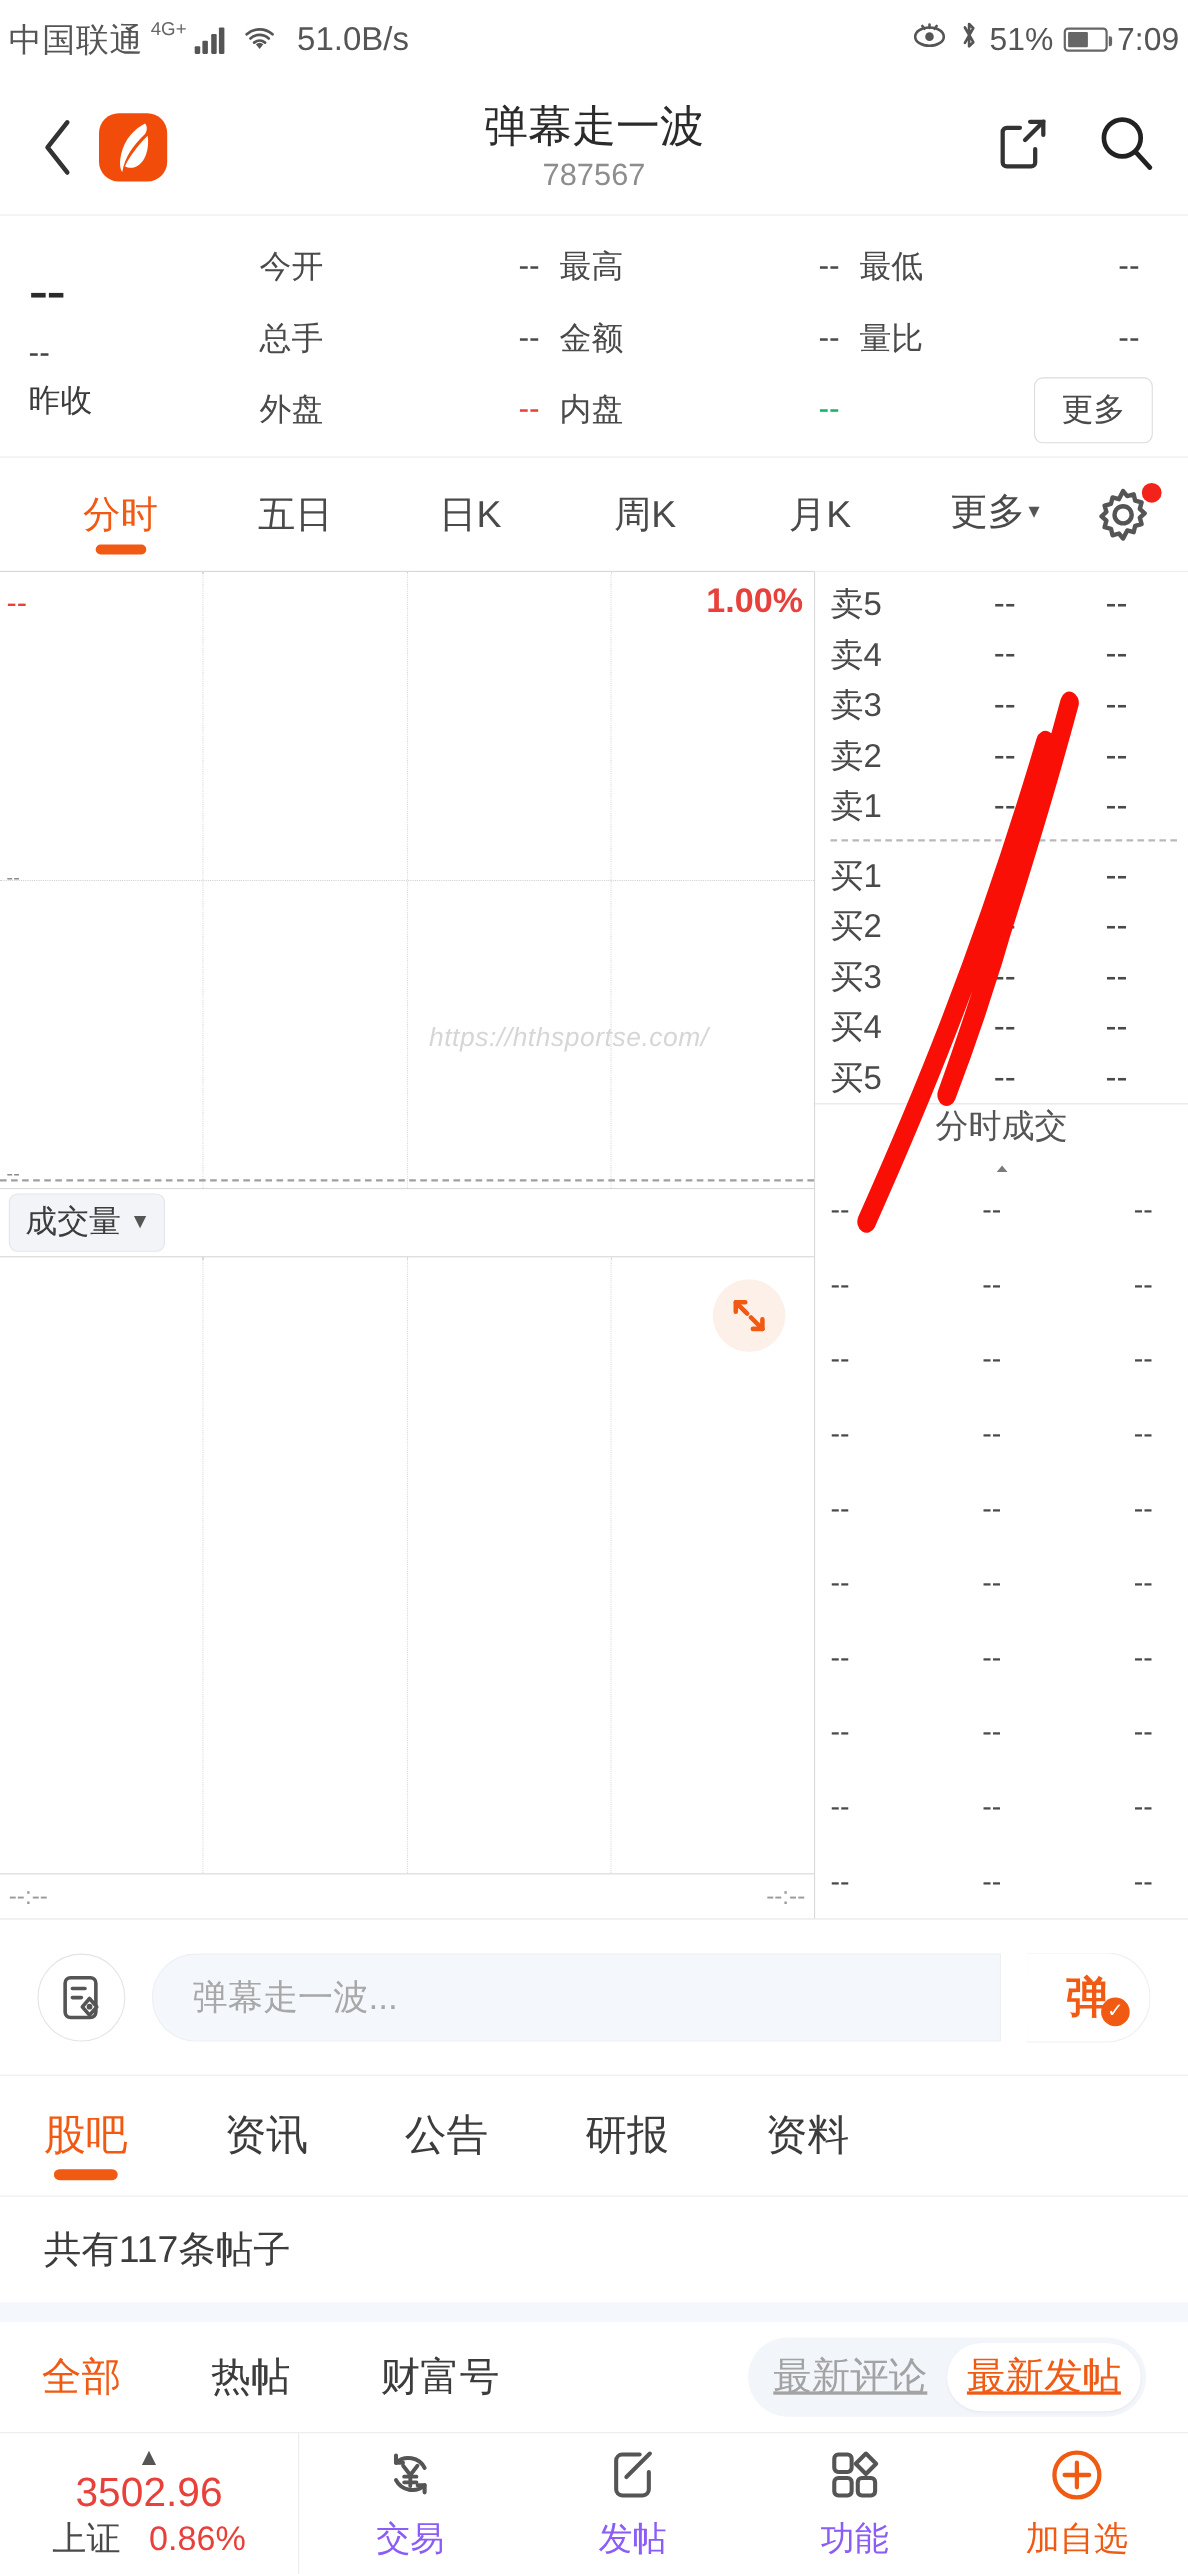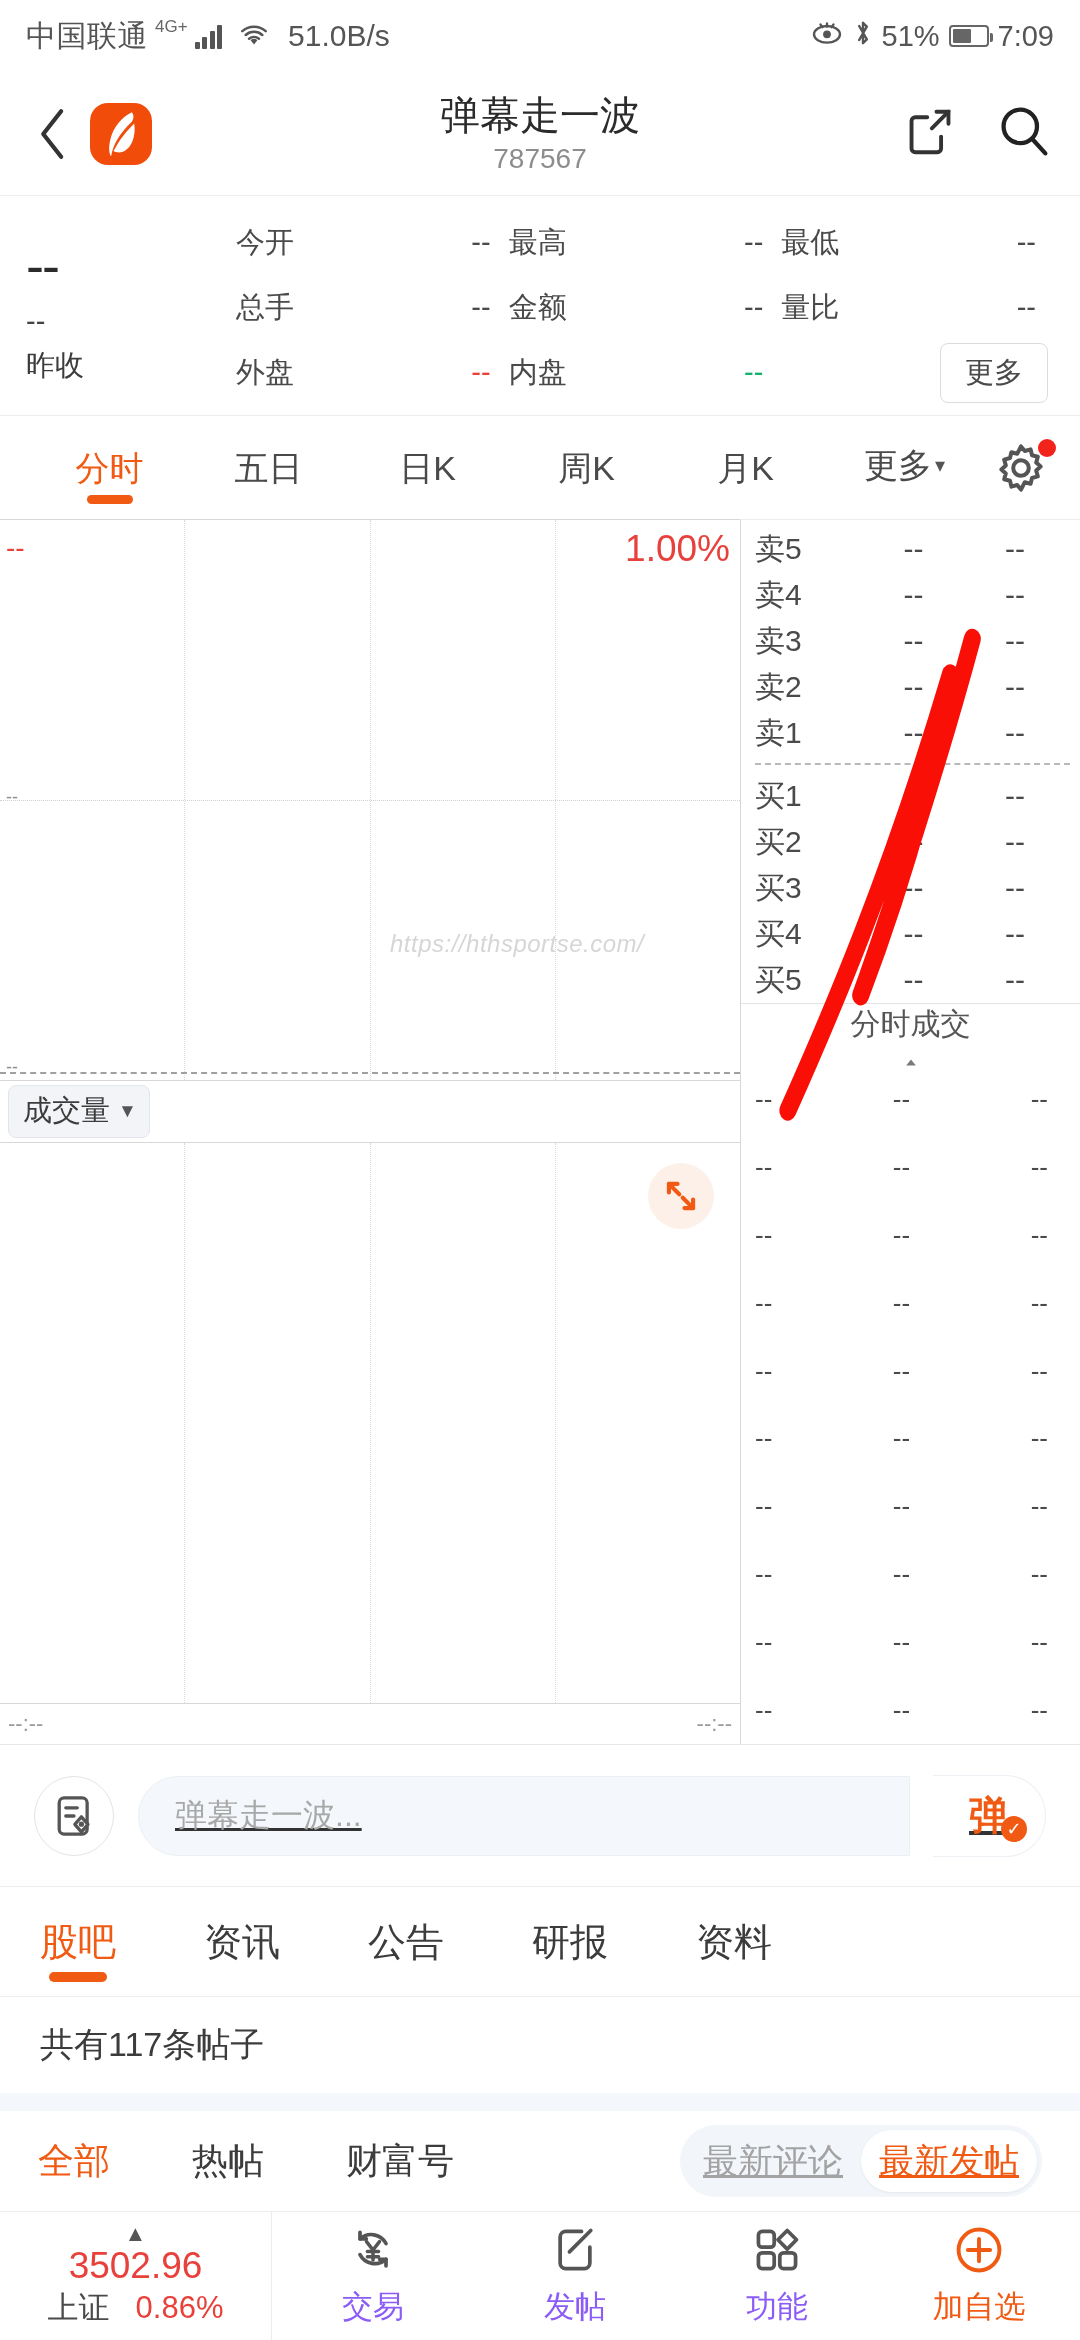--- a/index.html
+++ b/index.html
@@ -23,21 +23,21 @@
     flex-direction: column;
     background: #ffffff;
   }
 
   
   .statusbar {
     height: 72px;
     flex: 0 0 72px;
     display: flex;
     align-items: center;
-    padding: 0 26px;
+    padding: 0 8px;
     box-sizing: border-box;
     color: #5a5a5a;
     font-size: 30px;
   }
   .sb-left { display: flex; align-items: center; gap: 6px; }
   .sb-carrier { font-size: 30px; color: #555; letter-spacing: 0.5px; }
   .sb-4g { font-size: 17px; color: #666; position: relative; top: -9px; margin-left: 1px;}
   .sb-bars { display: flex; align-items: flex-end; gap: 2.5px; height: 26px; margin-left:1px;}
   .sb-bars i { width: 5px; background: #555; display: block; border-radius: 1px;}
   .sb-bars i:nth-child(1){height:7px}
@@ -210,21 +210,21 @@
   .gridcols div { flex: 1; border-right: 1px dotted #d9d9d9; }
   .gridcols div:last-child { border-right: none; }
   .hline {
     position: absolute; left: 0; right: 0;
     border-top: 1px dotted #d0d0d0;
   }
   .hline.mid { top: 50%; }
   .hline.dash { border-top: 2px dashed #a0a0a0; }
   .pct-top-right {
     position: absolute; right: 10px; top: 8px;
-    font-size: 37px; color: #e8413c;
+    font-size: 31px; color: #e8413c; font-weight: bold;
   }
   .pct-top-left {
     position: absolute; left: 6px; top: 12px;
     font-size: 28px; color: #e8413c;
   }
   .mid-left-label {
     position: absolute; left: 6px; top: 50%;
     transform: translateY(-60%);
     font-size: 18px; color: #8d8d8d;
   }
@@ -352,21 +352,20 @@
 
   
   .danmu {
     flex: 0 0 142px;
     display: flex;
     align-items: center;
     padding: 0 34px;
     box-sizing: border-box;
     border-bottom: 1px solid #ececec;
     gap: 24px;
-    text-decoration: underline;
   }
   .danmu-icon {
     width: 78px; height: 78px;
     border-radius: 50%;
     border: 1px solid #e4e4e4;
     display: flex; align-items: center; justify-content: center;
     flex: 0 0 78px;
   }
   .danmu-input {
     flex: 1 1 auto;

